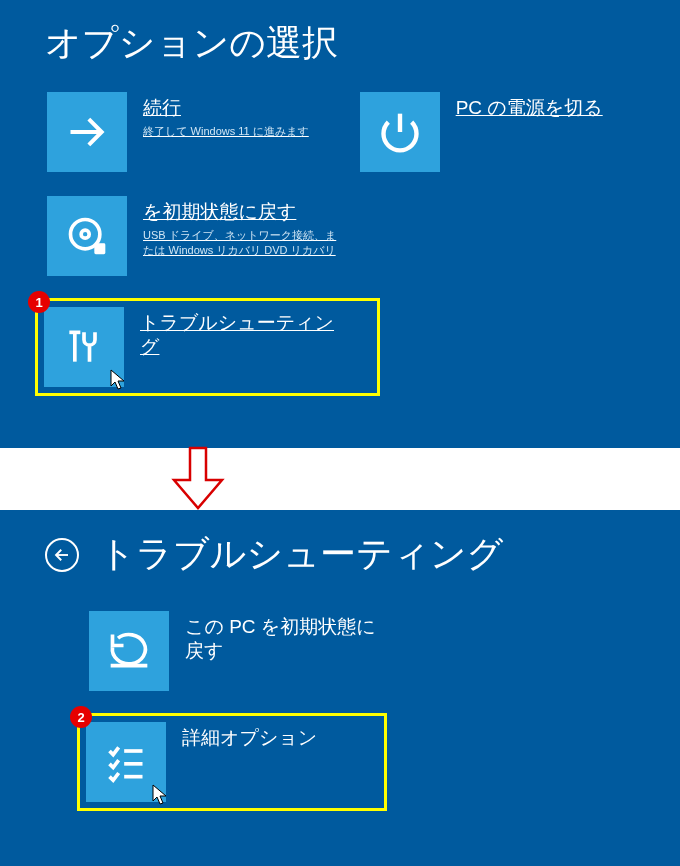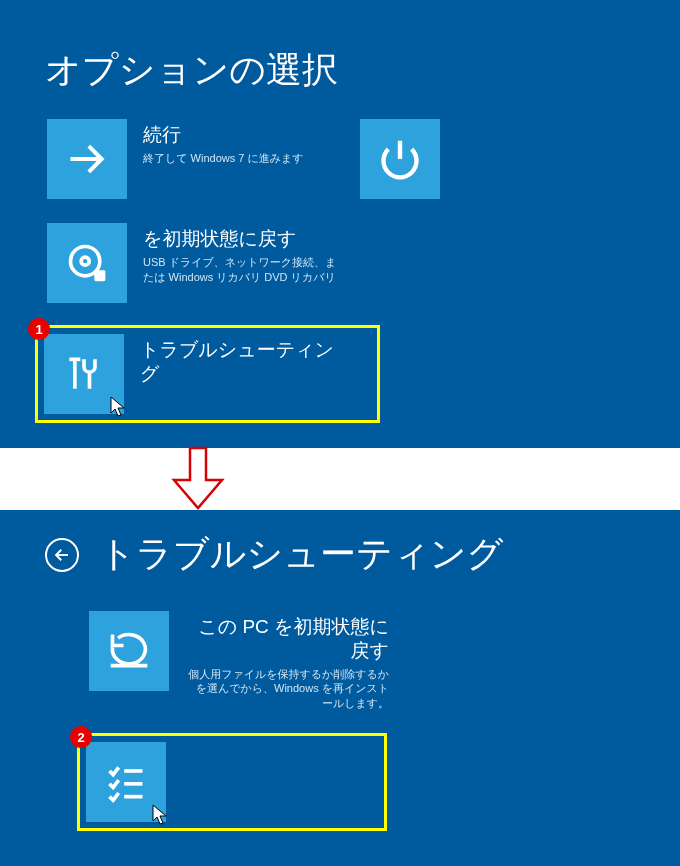--- a/index.html
+++ b/index.html
@@ -13,21 +13,21 @@
     .screen {
       background: #005a9e;
       color: #fff;
       position: absolute;
       left: 0;
       width: 680px;
     }
     .screen1 {
       top: 0;
       height: 448px;
-      padding: 46px 45px 20px;
+      padding: 19px 45px 20px;
     }
     .screen2 {
       top: 510px;
       height: 356px;
       padding: 20px 45px;
     }
     .title {
       font-size: 36px;
       font-weight: 300;
       margin-bottom: 22px;
@@ -45,20 +45,21 @@
       border-radius: 50%;
       display: flex;
       align-items: center;
       justify-content: center;
       flex-shrink: 0;
       cursor: pointer;
     }
     .row {
       display: flex;
       gap: 3px;
+      text-decoration: underline;
     }
     .tile-wrap {
       display: flex;
       align-items: flex-start;
       padding: 2px;
       margin-bottom: 20px;
       position: relative;
       cursor: pointer;
     }
     .col-left {
@@ -121,21 +122,20 @@
     .cursor svg { display: block; }
     .arrow-between {
       position: absolute;
       left: 168px;
       top: 446px;
       z-index: 10;
     }
     .screen2 .options {
       padding-left: 42px;
       padding-top: 20px;
-      text-align: right;
     }
     .hl2 {
       width: 310px;
     }
   </style>
 </head>
 <body>
 
 <div class="screen screen1">
   <h1 class="title">オプションの選択</h1>
@@ -144,31 +144,34 @@
     <div class="col-left">
       <div class="tile-wrap">
         <div class="tile">
           <svg width="44" height="44" viewBox="0 0 24 24" fill="none" stroke="#fff" stroke-width="2.2">
             <line x1="3" y1="12" x2="20" y2="12"></line>
             <polyline points="13 5 20 12 13 19"></polyline>
           </svg>
         </div>
         <div class="tile-text">
           <div class="tile-title">続行</div>
-          <div class="tile-desc">終了して Windows 7 に進みます</div>
+          <div class="tile-desc">終了して Windows 11 に進みます</div>
         </div>
       </div>
     </div>
     <div class="col-right">
       <div class="tile-wrap">
         <div class="tile">
           <svg width="44" height="44" viewBox="0 0 24 24" fill="none" stroke="#fff" stroke-width="2.4">
             <path d="M18.36 6.64a9 9 0 1 1-12.73 0"></path>
             <line x1="12" y1="2" x2="12" y2="12"></line>
           </svg>
+        </div>
+        <div class="tile-text">
+          <div class="tile-title">PC の電源を切る</div>
         </div>
       </div>
     </div>
   </div>
 
   <div class="row">
     <div class="col-left">
       <div class="tile-wrap">
         <div class="tile">
           <svg width="44" height="44" viewBox="0 0 24 24" fill="none" stroke="#fff" stroke-width="2">
@@ -232,36 +235,38 @@
     <div class="tile-wrap">
       <div class="tile">
         <svg width="44" height="44" viewBox="0 0 24 24" fill="none" stroke="#fff" stroke-width="2">
           <path d="M3 10 a9 8 0 1 0 3 -5"></path>
           <polyline points="3 3 3 9 9 9" fill="none"></polyline>
           <line x1="2" y1="20" x2="22" y2="20"></line>
         </svg>
       </div>
       <div class="tile-text">
         <div class="tile-title">この PC を初期状態に戻す</div>
-        <div class="tile-desc">個人用ファイルを保持するか削除するかを選んでから、Windows を再インストールします。</div>
       </div>
     </div>
 
     <div class="tile-wrap highlight hl2">
       <span class="callout">2</span>
       <div class="tile">
         <svg width="44" height="44" viewBox="0 0 24 24" fill="none" stroke="#fff" stroke-width="2">
           <polyline points="3 6 5 8 8 4"></polyline>
           <line x1="11" y1="6" x2="21" y2="6"></line>
           <polyline points="3 13 5 15 8 11"></polyline>
           <line x1="11" y1="13" x2="21" y2="13"></line>
           <polyline points="3 20 5 22 8 18"></polyline>
           <line x1="11" y1="20" x2="21" y2="20"></line>
         </svg>
       </div>
+      <div class="tile-text">
+        <div class="tile-title">詳細オプション</div>
+      </div>
       <div class="cursor" style="left:72px; top:68px;">
         <svg width="18" height="22" viewBox="0 0 18 22">
           <path d="M1 1 L1 17 L5 13 L8 20 L11 19 L8 12 L14 12 Z" fill="#fff" stroke="#000" stroke-width="1"></path>
         </svg>
       </div>
     </div>
 
   </div>
 </div>
 

